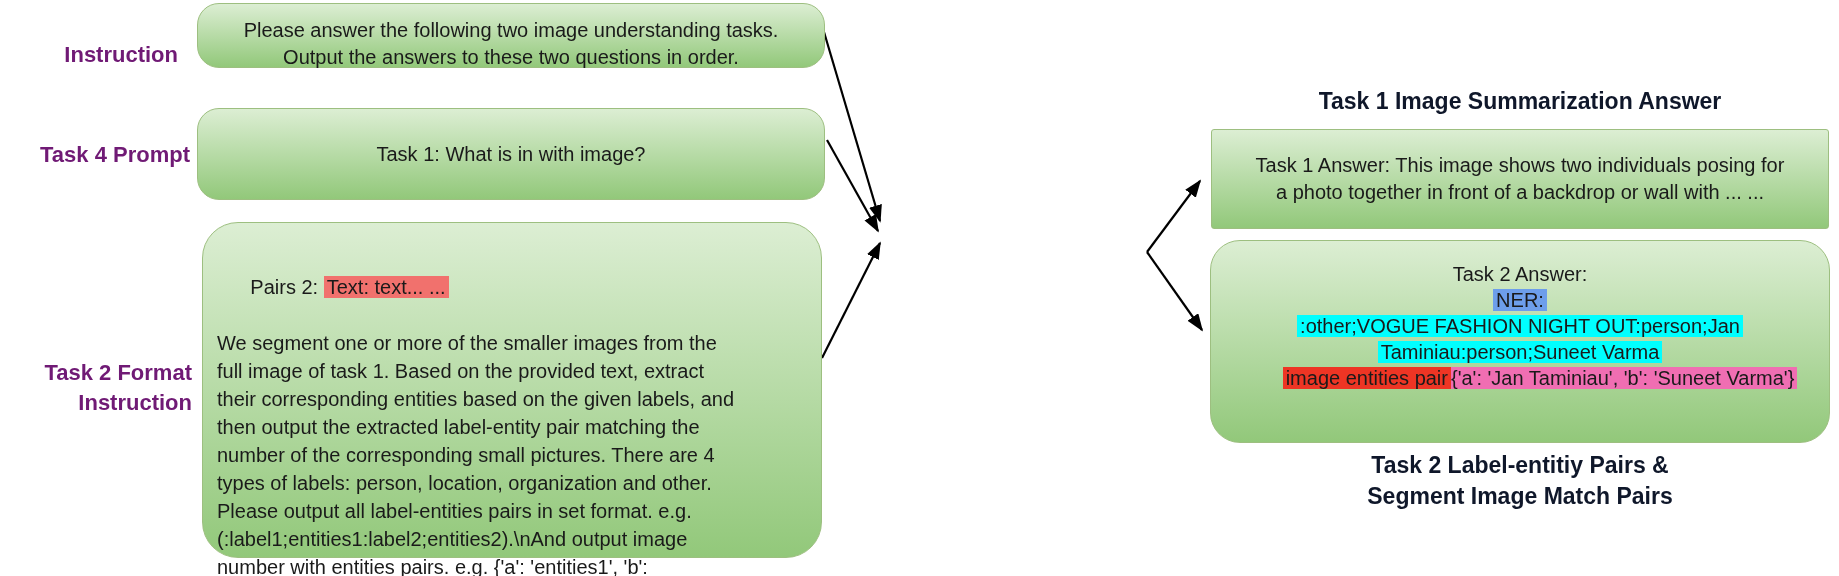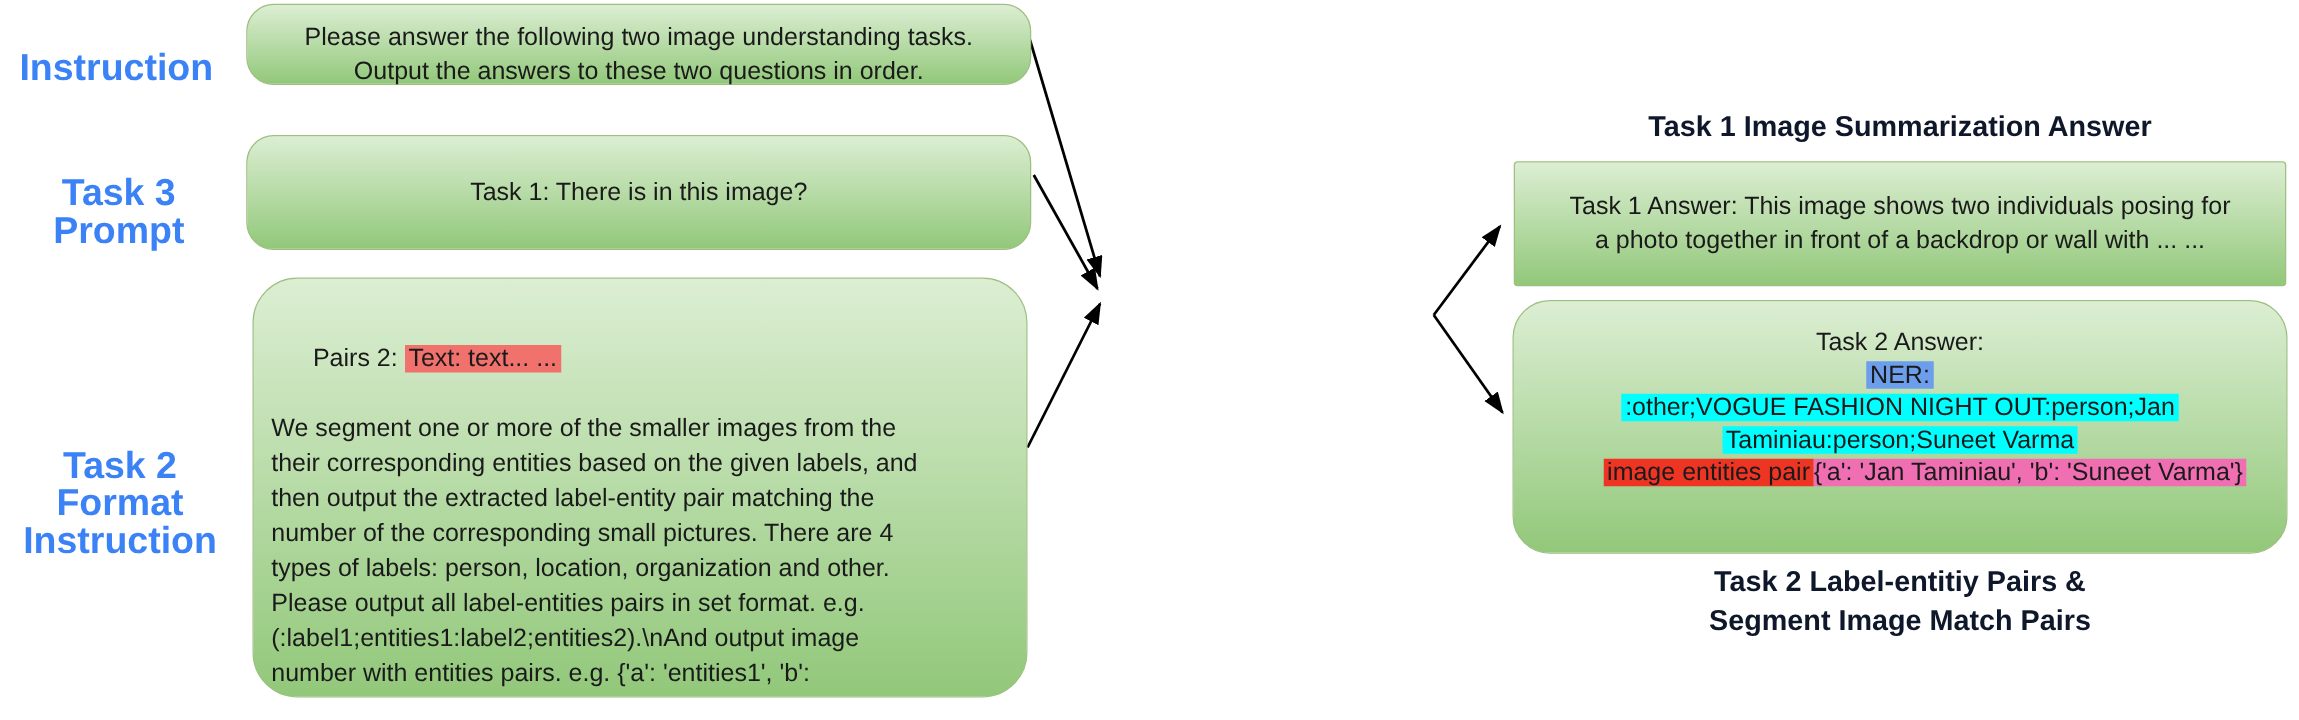--- a/index.html
+++ b/index.html
@@ -18,22 +18,22 @@
   .canvas{
     position:relative;width:1839px;height:576px;background:#ffffff;overflow:hidden;
     font-family:"Liberation Sans", sans-serif;color:var(--text);
   }
   .gbox{
     position:absolute;box-sizing:border-box;
     border:1.5px solid var(--box-border);
     background:linear-gradient(180deg,var(--box-grad-top) 0%,var(--box-grad-bottom) 100%);
   }
   .side-label{
-    position:absolute;font-weight:bold;font-size:30px;line-height:30px;
-    text-align:center;color:#3b82f6;
+    position:absolute;font-weight:bold;font-size:22px;line-height:30px;
+    text-align:right;color:#701a75;
   }
   .arrows{position:absolute;left:0;top:0;pointer-events:none;}
   .centered-text{display:flex;flex-direction:column;justify-content:flex-start;text-align:center;}
   .box-text{font-size:20px;line-height:27px;}
   .t2line{font-size:20px;line-height:28px;white-space:pre;}
   .hl{padding:0 3px;}
   .heading{position:absolute;font-weight:bold;font-size:23px;line-height:31px;text-align:center;color:#0f172a;}
   .adapter-title{font-weight:bold;font-size:29px;line-height:37px;text-align:center;color:#000;}
 </style>
 </head>
@@ -48,41 +48,42 @@
       </marker>
     </defs>
     <line x1="824" y1="32" x2="880" y2="221" stroke="#000" stroke-width="2.2" marker-end="url(#ah)"></line>
     <line x1="827" y1="140" x2="878" y2="231" stroke="#000" stroke-width="2.2" marker-end="url(#ah)"></line>
     <line x1="822" y1="358" x2="880" y2="243" stroke="#000" stroke-width="2.2" marker-end="url(#ah)"></line>
     <line x1="1147" y1="252" x2="1200" y2="181" stroke="#000" stroke-width="2.2" marker-end="url(#ah)"></line>
     <line x1="1147" y1="252" x2="1202" y2="330" stroke="#000" stroke-width="2.2" marker-end="url(#ah)"></line>
   </svg>
 
   <div class="side-label" style="left:8px;top:40px;width:170px;">Instruction</div>
-  <div class="side-label" style="left:0px;top:140px;width:190px;">Task 3 Prompt</div>
+  <div class="side-label" style="left:0px;top:140px;width:190px;">Task 4 Prompt</div>
   <div class="side-label" style="left:0px;top:358px;width:192px;">
     <div>Task 2 Format</div>
     <div>Instruction</div>
   </div>
 
   <div class="gbox centered-text" style="left:197px;top:3px;width:628px;height:65px;border-radius:22px;padding-top:13px;">
     <div class="box-text">Please answer the following two image understanding tasks.</div>
     <div class="box-text">Output the answers to these two questions in order.</div>
   </div>
 
   <div class="gbox centered-text" style="left:197px;top:108px;width:628px;height:92px;border-radius:22px;justify-content:center;">
-    <div class="box-text">Task 1: There is in this image?</div>
+    <div class="box-text">Task 1: What is in with image?</div>
   </div>
 
   <div class="gbox" style="left:202px;top:222px;width:620px;height:336px;border-radius:36px;padding:22px 12px 0 14px;">
     <div class="t2line">
       <span>Pairs 2: </span><span class="hl" style="background:var(--hl-salmon);">Text: text... ...</span>
     </div>
     <div>
         <div class="t2line">We segment one or more of the smaller images from the</div>
+        <div class="t2line">full image of task 1. Based on the provided text, extract</div>
         <div class="t2line">their corresponding entities based on the given labels, and</div>
         <div class="t2line">then output the extracted label-entity pair matching the</div>
         <div class="t2line">number of the corresponding small pictures. There are 4</div>
         <div class="t2line">types of labels: person, location, organization and other.</div>
         <div class="t2line">Please output all label-entities pairs in set format. e.g.</div>
         <div class="t2line">(:label1;entities1:label2;entities2).\nAnd output image</div>
         <div class="t2line">number with entities pairs. e.g. {'a': 'entities1', 'b':</div>
       </div>
   </div>
 

